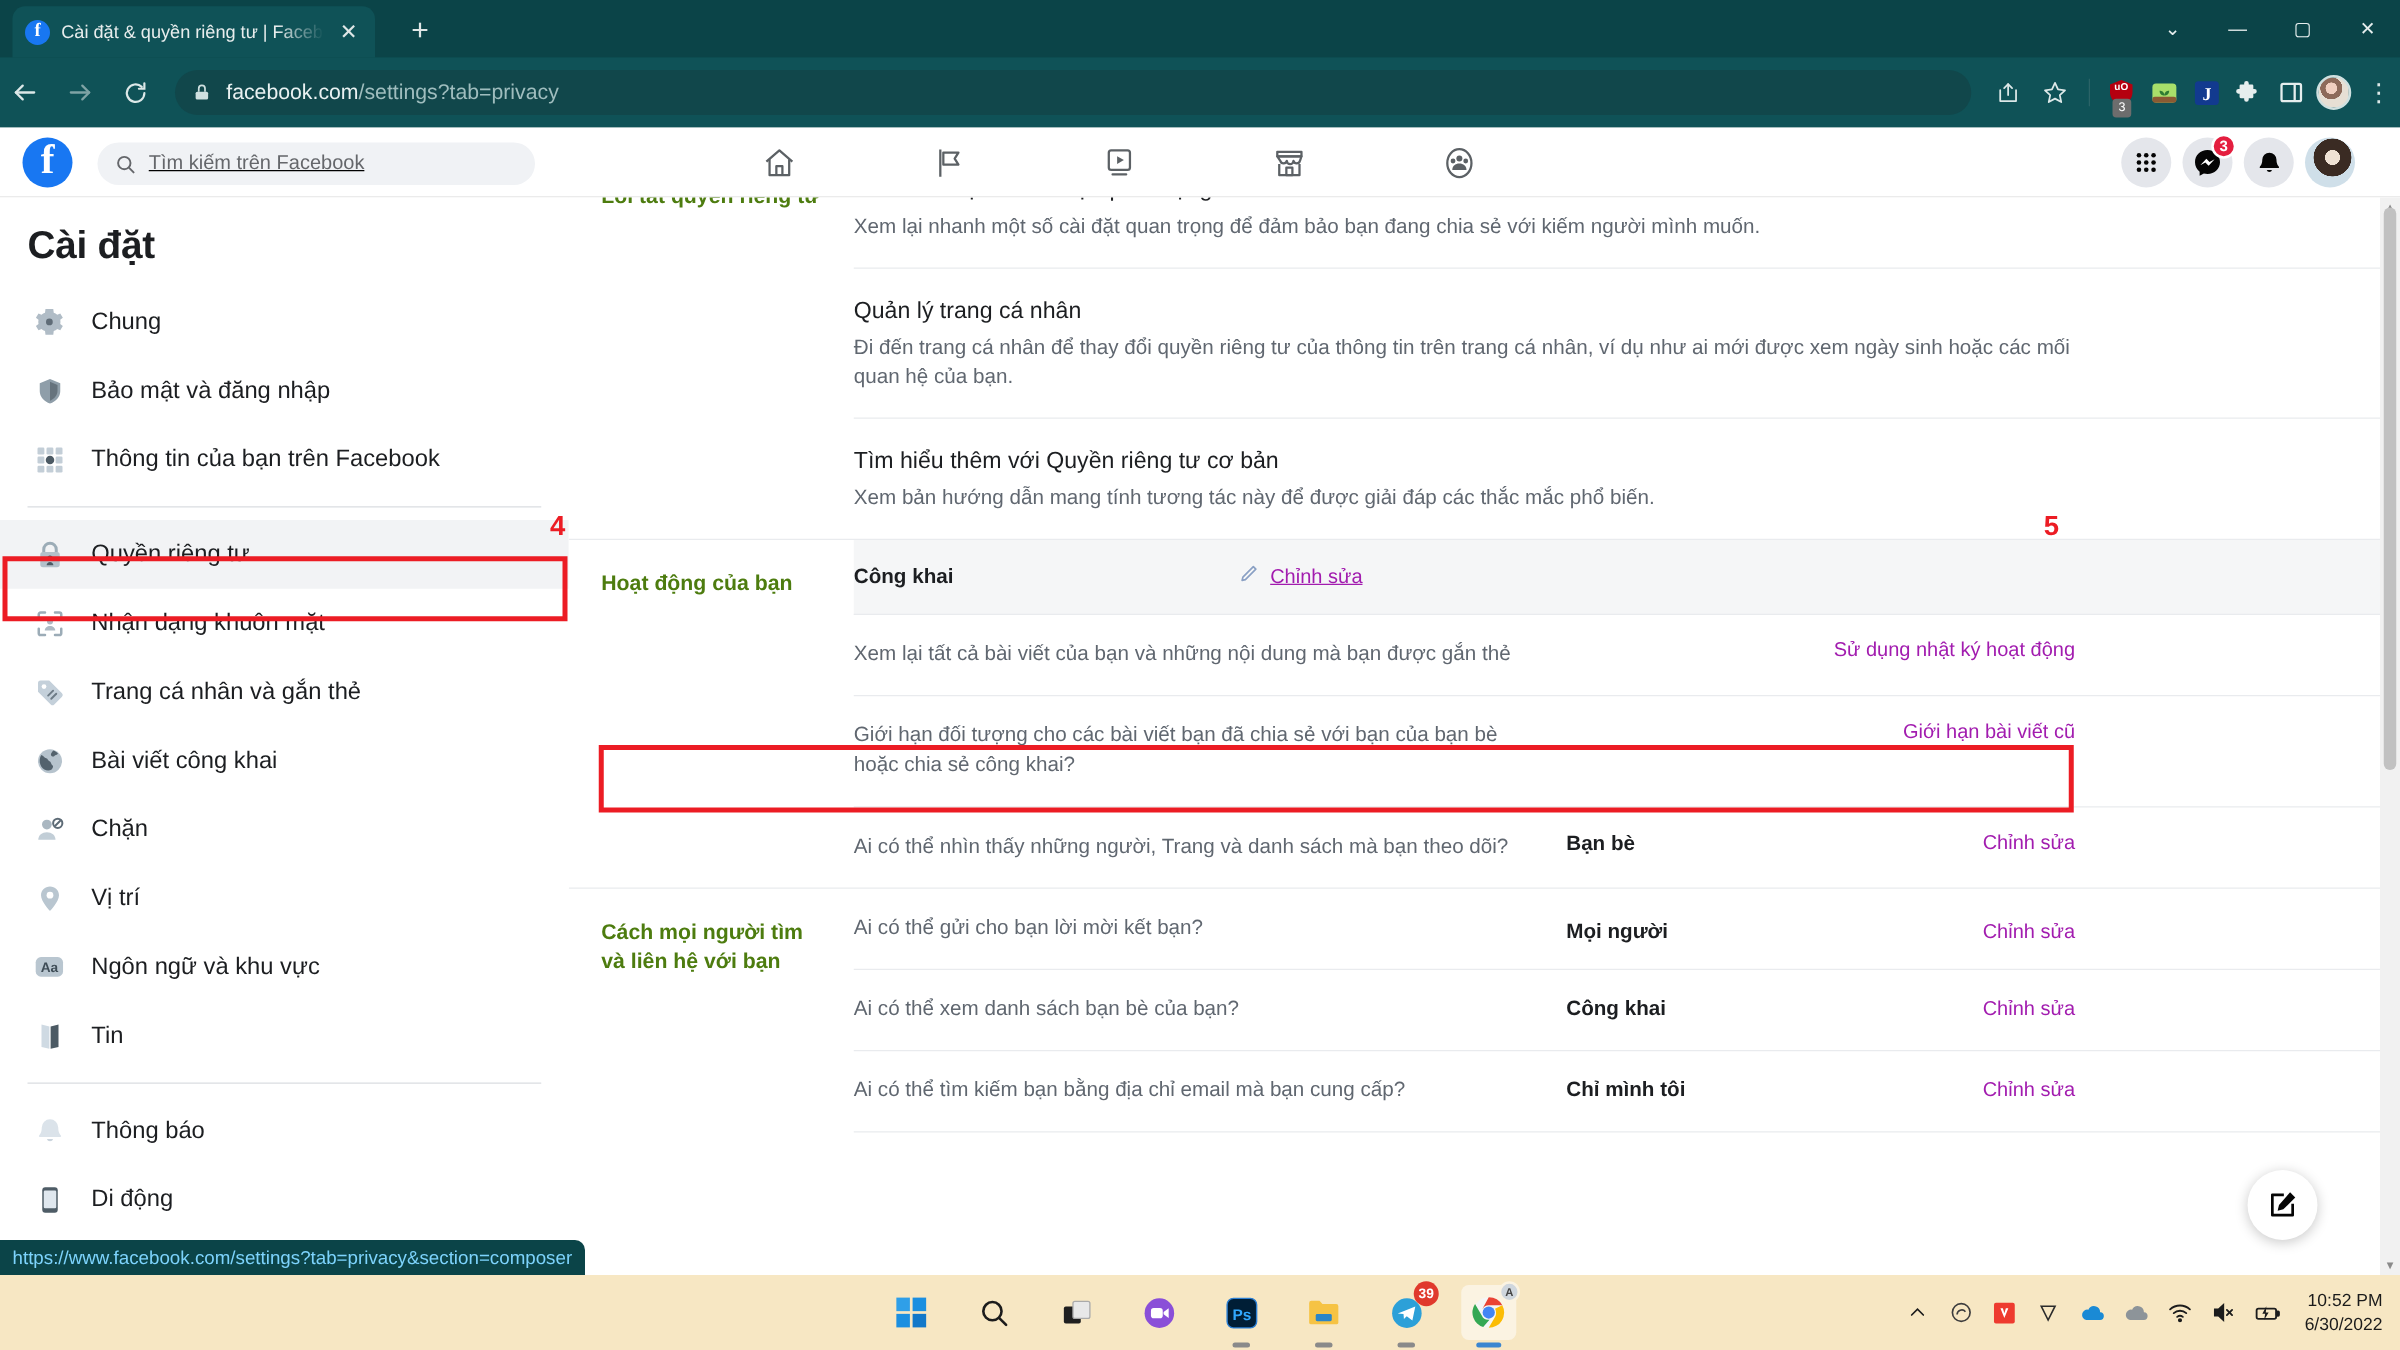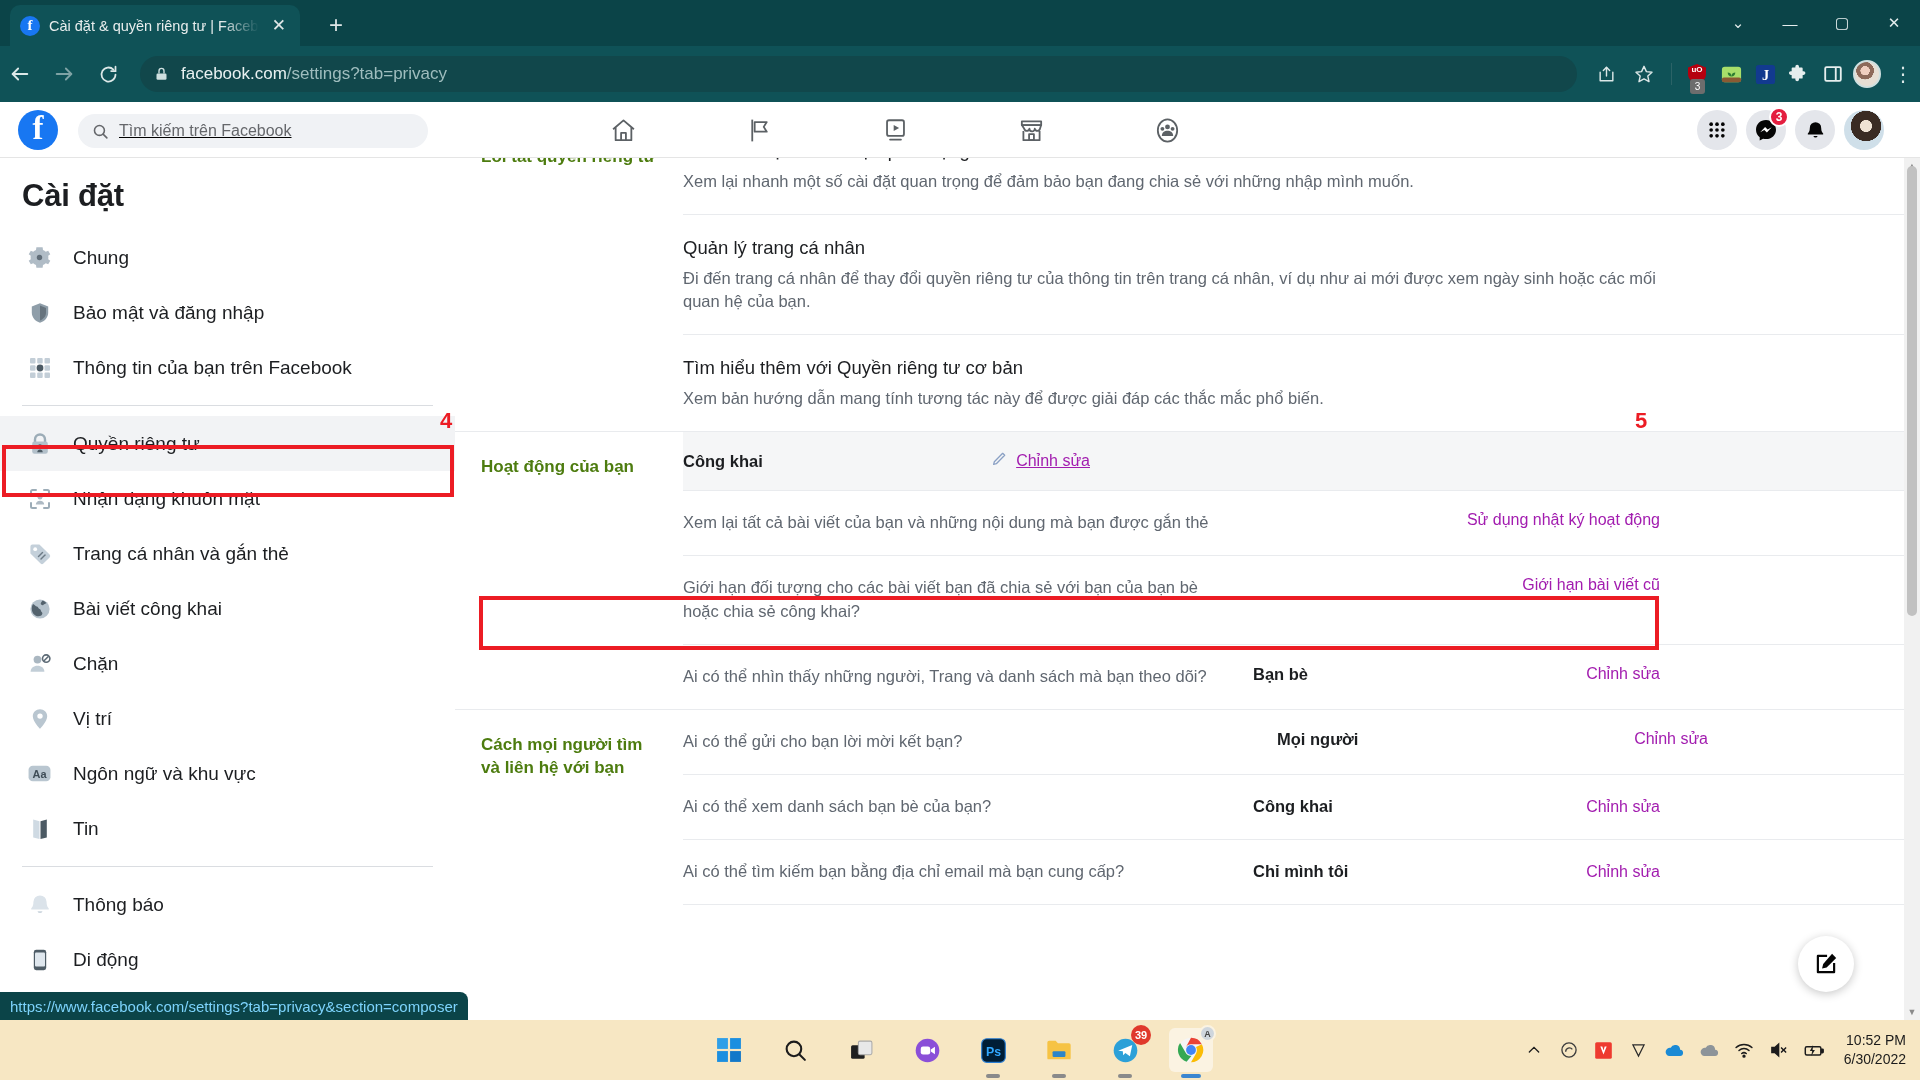--- a/index.html
+++ b/index.html
@@ -496,21 +496,21 @@
       <div id="mainpanel">
         <div id="scrollwrap">
           <div id="panelinner">
 
             <div class="secrow">
               <div class="seclabel">Lối tắt quyền riêng tư</div>
               <div class="sublist">
                 <div class="subrow" style="padding-top:14px;">
                   <div class="q" style="max-width:1000px;">
                     <span class="big">Kiểm tra một vài cài đặt quan trọng</span>
-                    <span>Xem lại nhanh một số cài đặt quan trọng để đảm bảo bạn đang chia sẻ với những nhập mình muốn.</span>
+                    <span>Xem lại nhanh một số cài đặt quan trọng để đảm bảo bạn đang chia sẻ với kiếm người mình muốn.</span>
                   </div>
                 </div>
                 <div class="subrow">
                   <div class="q" style="max-width:1000px;">
                     <span class="big">Quản lý trang cá nhân</span>
                     <span>Đi đến trang cá nhân để thay đổi quyền riêng tư của thông tin trên trang cá nhân, ví dụ như ai mới được xem ngày sinh hoặc các mối quan hệ của bạn.</span>
                   </div>
                 </div>
                 <div class="subrow last">
                   <div class="q" style="max-width:1000px;">
@@ -558,21 +558,21 @@
                   <div class="act">
                     <a href="#">Chỉnh sửa</a>
                   </div>
                 </div>
               </div>
             </div>
 
             <div class="secrow nobot">
               <div class="seclabel" style="padding-top:24px;">Cách mọi người tìm và liên hệ với bạn</div>
               <div class="sublist">
-                <div class="subrow" style="align-items:flex-start;gap:24px;">
+                <div class="subrow" style="align-items:flex-end;">
                   <div class="q">Ai có thể gửi cho bạn lời mời kết bạn?</div>
                   <div class="val">Mọi người</div>
                   <div class="act">
                     <a href="#">Chỉnh sửa</a>
                   </div>
                 </div>
                 <div class="subrow" style="align-items:center;">
                   <div class="q">Ai có thể xem danh sách bạn bè của bạn?</div>
                   <div class="val">Công khai</div>
                   <div class="act">

